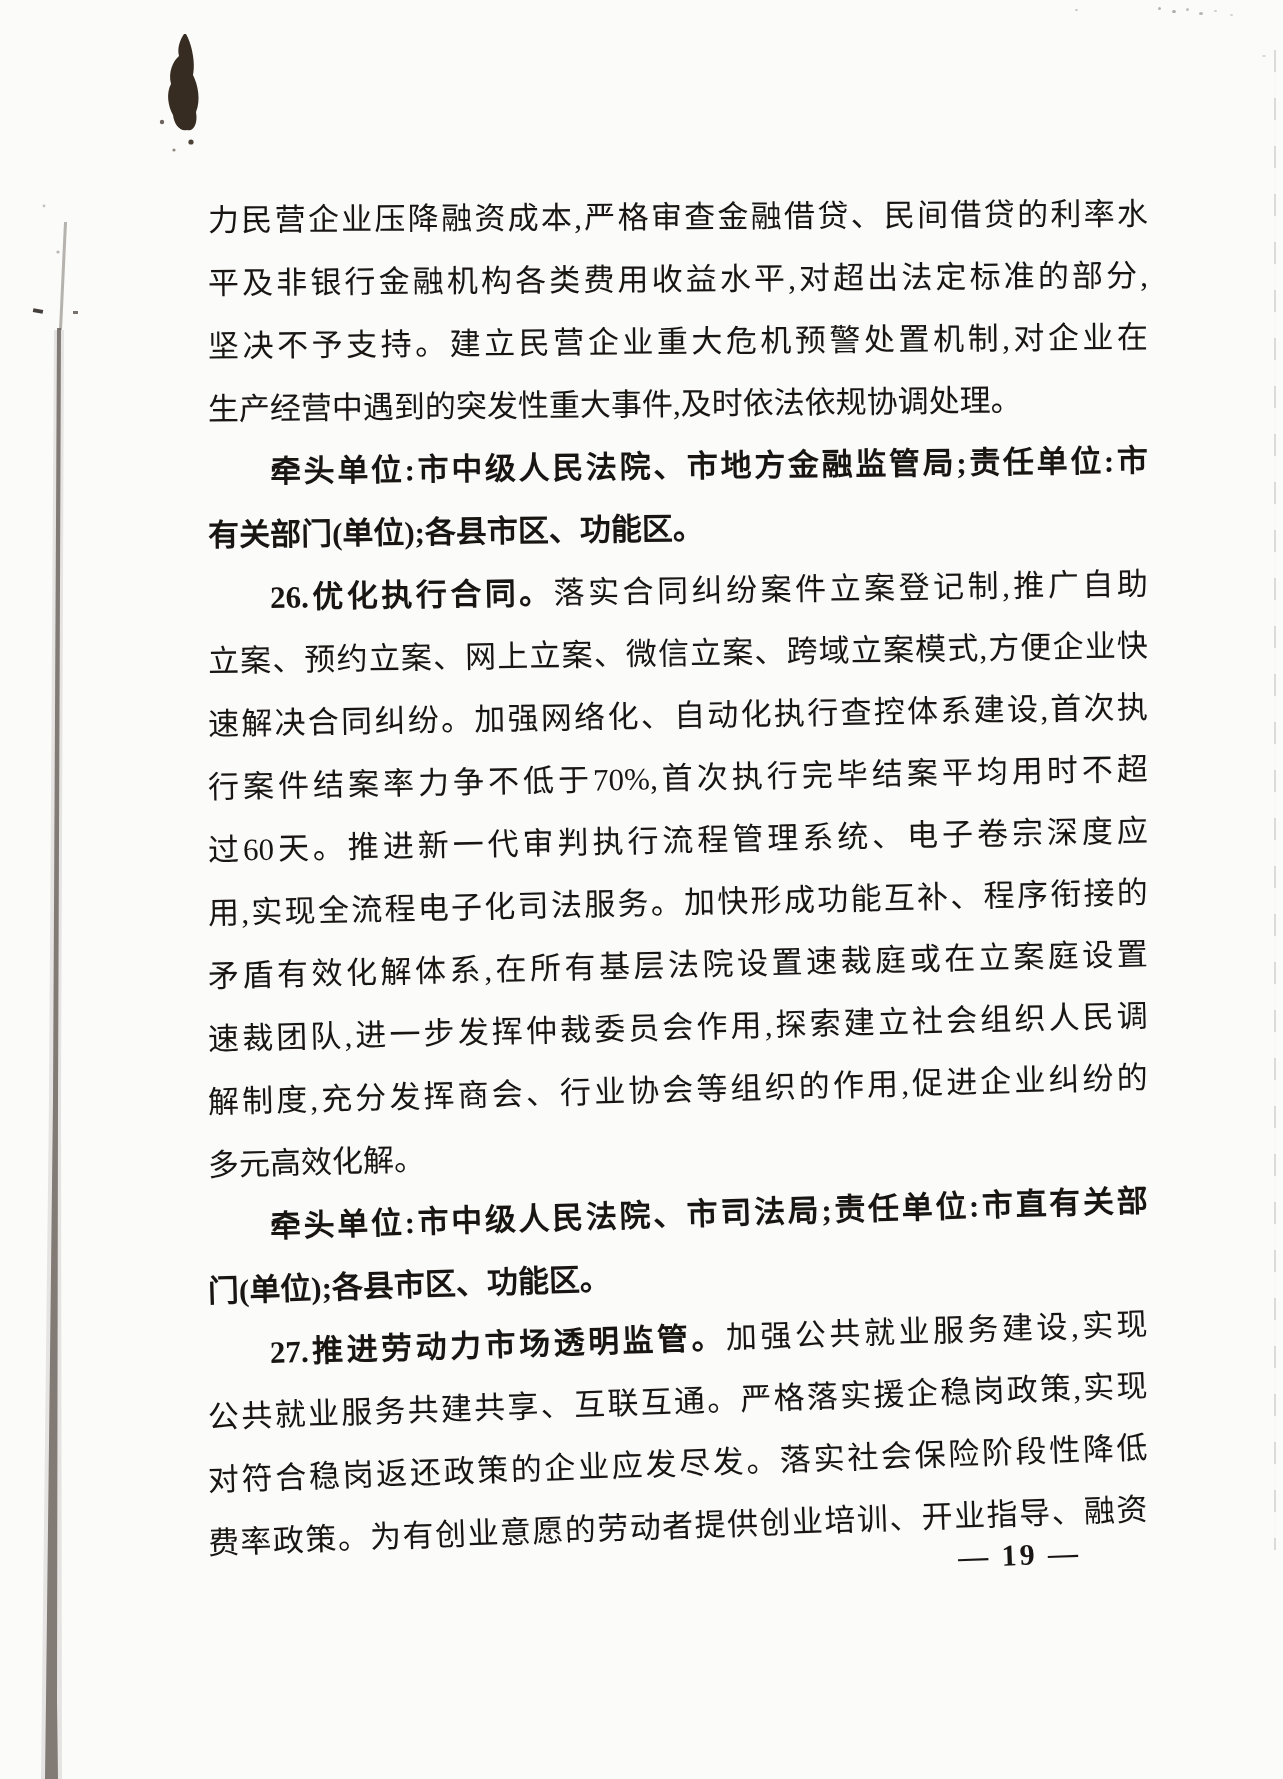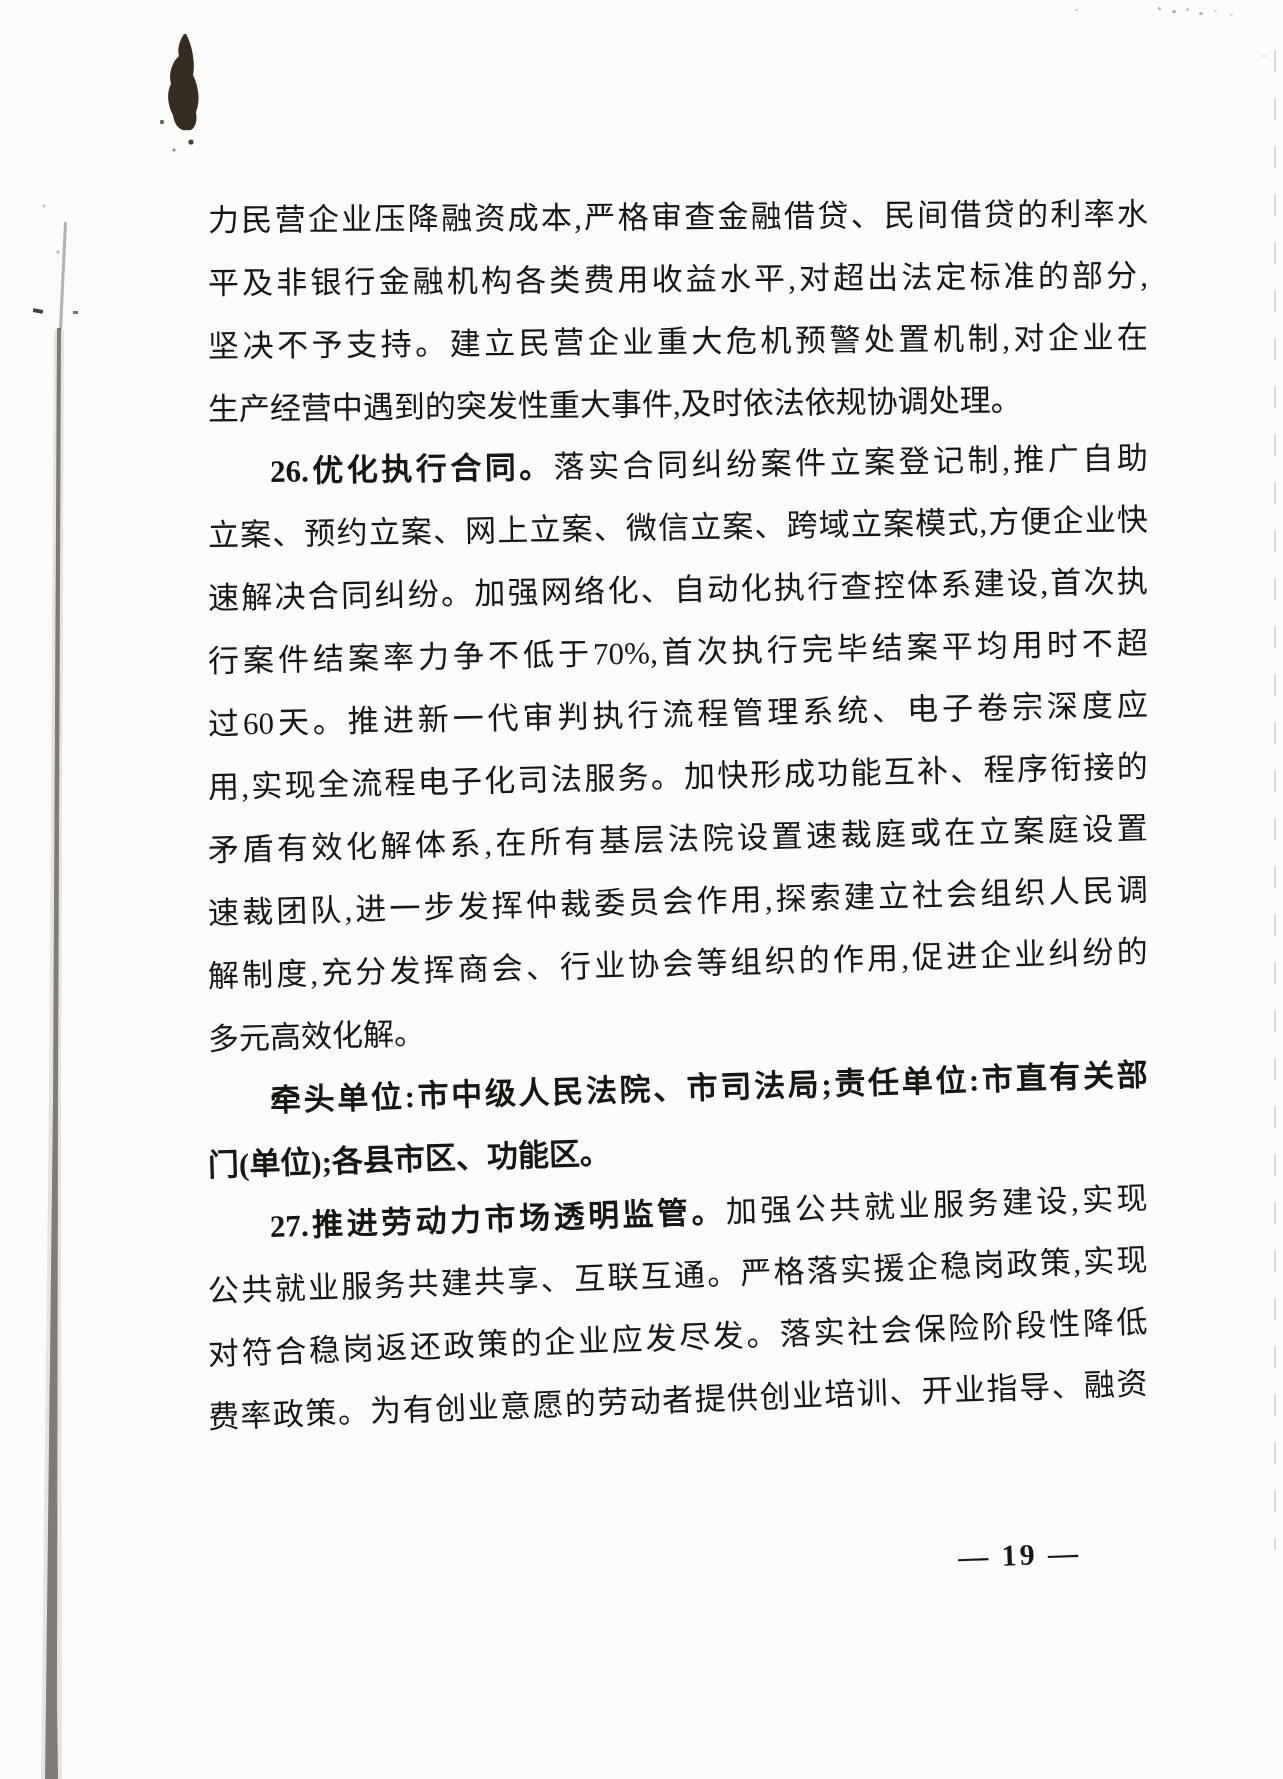--- a/index.html
+++ b/index.html
@@ -100,20 +100,24 @@
   <div class="artifact right-edge-line"></div>
 
   <div class="text-block">
       <div class="paragraph">
         <div class="line just" style="transform: rotate(-0.4deg);"><span>力民营企业压降融资成本,严格审查金融借贷、民间借贷的利率水</span></div>
         <div class="line just" style="transform: rotate(-0.48deg);"><span>平及非银行金融机构各类费用收益水平,对超出法定标准的部分,</span></div>
         <div class="line just" style="transform: rotate(-0.56deg);"><span>坚决不予支持。建立民营企业重大危机预警处置机制,对企业在</span></div>
         <div class="line" style="transform: rotate(-0.64deg);"><span>生产经营中遇到的突发性重大事件,及时依法依规协调处理。</span></div>
       </div>
       <div class="paragraph">
+        <div class="line just indent units-line" style="transform: rotate(-0.72deg);"><span class="b">牵头单位:市中级人民法院、市地方金融监管局;责任单位:市</span></div>
+        <div class="line units-line" style="transform: rotate(-0.8deg);"><span class="b">有关部门(单位);各县市区、功能区。</span></div>
+      </div>
+      <div class="paragraph">
         <div class="line just indent" style="transform: rotate(-0.88deg);"><span class="b">26.优化执行合同。</span><span>落实合同纠纷案件立案登记制,推广自助</span></div>
         <div class="line just" style="transform: rotate(-0.96deg);"><span>立案、预约立案、网上立案、微信立案、跨域立案模式,方便企业快</span></div>
         <div class="line just" style="transform: rotate(-1.04deg);"><span>速解决合同纠纷。加强网络化、自动化执行查控体系建设,首次执</span></div>
         <div class="line just" style="transform: rotate(-1.12deg);"><span>行案件结案率力争不低于70%,首次执行完毕结案平均用时不超</span></div>
         <div class="line just" style="transform: rotate(-1.2deg);"><span>过60天。推进新一代审判执行流程管理系统、电子卷宗深度应</span></div>
         <div class="line just" style="transform: rotate(-1.28deg);"><span>用,实现全流程电子化司法服务。加快形成功能互补、程序衔接的</span></div>
         <div class="line just" style="transform: rotate(-1.36deg);"><span>矛盾有效化解体系,在所有基层法院设置速裁庭或在立案庭设置</span></div>
         <div class="line just" style="transform: rotate(-1.44deg);"><span>速裁团队,进一步发挥仲裁委员会作用,探索建立社会组织人民调</span></div>
         <div class="line just" style="transform: rotate(-1.52deg);"><span>解制度,充分发挥商会、行业协会等组织的作用,促进企业纠纷的</span></div>
         <div class="line" style="transform: rotate(-1.6deg);"><span>多元高效化解。</span></div>

